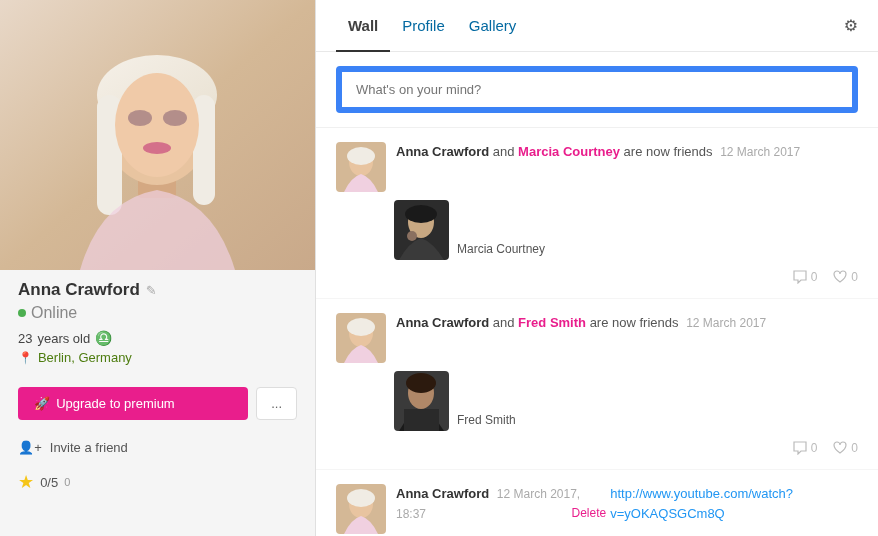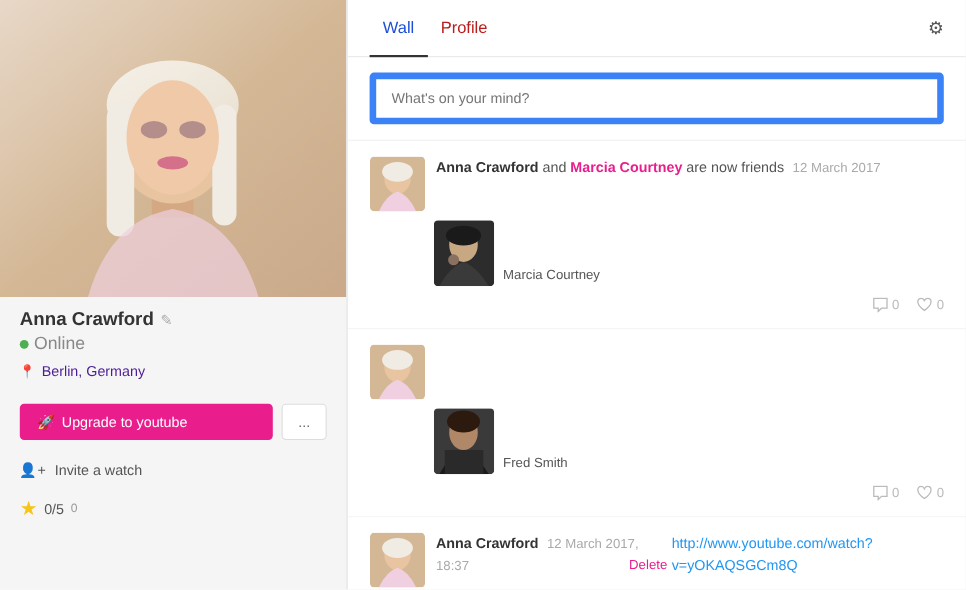--- a/index.html
+++ b/index.html
@@ -71,21 +71,21 @@
       gap: 5px;
     }
     .user-location {
       font-size: 13px;
       color: #444;
       display: flex;
       align-items: center;
       gap: 5px;
     }
     .location-link {
-      color: #4c1d95;
+      color: #4d7c0f;
       text-decoration: none;
     }
     .zodiac-icon {
       color: #e91e8c;
       font-size: 14px;
     }
     .action-buttons {
       display: flex;
       gap: 8px;
       padding: 12px 18px;
@@ -163,26 +163,26 @@
     .tab {
       padding: 16px 12px;
       font-size: 15px;
       cursor: pointer;
       color: #555;
       text-decoration: none;
       border-bottom: 2px solid transparent;
       margin-bottom: -1px;
     }
     .tab.active {
-      color: #1d4ed8;
-      font-weight: normal;
+      color: #404040;
+      font-weight: bold;
       border-bottom: 2px solid #333;
     }
     .tab.pink {
-      color: #b91c1c;
+      color: #0369a1;
     }
     .settings-icon {
       margin-left: auto;
       color: #555;
       cursor: pointer;
       font-size: 16px;
     }
     .feed-input-area {
       padding: 14px 20px;
       border-bottom: 1px solid #f0f0f0;
@@ -329,50 +329,56 @@
 
   <div class="user-info">
     <div class="user-name-row">
       <span class="user-name">Anna Crawford</span>
       <span class="edit-icon">✎</span>
     </div>
     <div class="online-status">
       <div class="online-dot"></div>
       <span>Online</span>
     </div>
+    <div class="user-meta">
+      <span>23</span>
+      <span>years old</span>
+      <span class="zodiac-icon">♎</span>
+    </div>
     <div class="user-location">
       <span class="location-pin">📍</span>
       <a href="#" class="location-link">Berlin, Germany</a>
     </div>
   </div>
 
   <div class="action-buttons">
     <button class="btn-premium">
       <span>🚀</span>
-      <span>Upgrade to youtube</span>
+      <span>Upgrade to premium</span>
     </button>
     <button class="btn-more">...</button>
   </div>
 
   <div class="invite-friend">
     <span>👤+</span>
-    <span>Invite a watch</span>
+    <span>Invite a friend</span>
   </div>
 
   <div class="rating-row">
     <span class="star-icon">★</span>
     <span class="rating-fraction">0/5</span>
     <span class="rating-count">0</span>
   </div>
 </div>
 
 <div class="right-panel">
   <div class="tabs-bar">
     <a class="tab active">Wall</a>
     <a class="tab pink">Profile</a>
+    <a class="tab pink">Gallery</a>
     <span class="settings-icon">⚙</span>
   </div>
 
   <div class="feed-input-area">
     <input class="feed-input" type="text" placeholder="What's on your mind?" style="">
   </div>
 
   <div class="feed-scroll">
 
     <div class="feed-item">
@@ -425,20 +431,27 @@
     <div class="feed-item">
       <div class="feed-header">
         <div class="feed-avatar">
           <svg viewBox="0 0 50 50" xmlns="http://www.w3.org/2000/svg">
             <rect width="50" height="50" fill="#d4b896"></rect>
             <ellipse cx="25" cy="20" rx="12" ry="14" fill="#e8c4a0"></ellipse>
             <ellipse cx="25" cy="14" rx="14" ry="9" fill="#f0ece4"></ellipse>
             <path d="M8,50 Q15,35 25,32 Q35,35 42,50 Z" fill="#f0d0e0"></path>
           </svg>
         </div>
+        <div class="feed-text">
+          <a class="feed-name-link dark">Anna Crawford</a>
+          <span> and </span>
+          <a class="feed-name-link">Fred Smith</a>
+          <span>are now friends</span>
+          <span class="feed-timestamp">12 March 2017</span>
+        </div>
       </div>
       <div class="friend-preview">
         <div class="friend-preview-avatar">
           <svg viewBox="0 0 55 60" xmlns="http://www.w3.org/2000/svg">
             <rect width="55" height="60" fill="#3a3a3a"></rect>
             <ellipse cx="27" cy="22" rx="13" ry="16" fill="#b08868"></ellipse>
             <ellipse cx="27" cy="12" rx="15" ry="10" fill="#2c1a0e"></ellipse>
             <path d="M5,60 Q15,42 27,38 Q39,42 50,60 Z" fill="#1a1a1a"></path>
 
             <rect x="10" y="38" width="35" height="22" fill="#2a2a2a"></rect>

